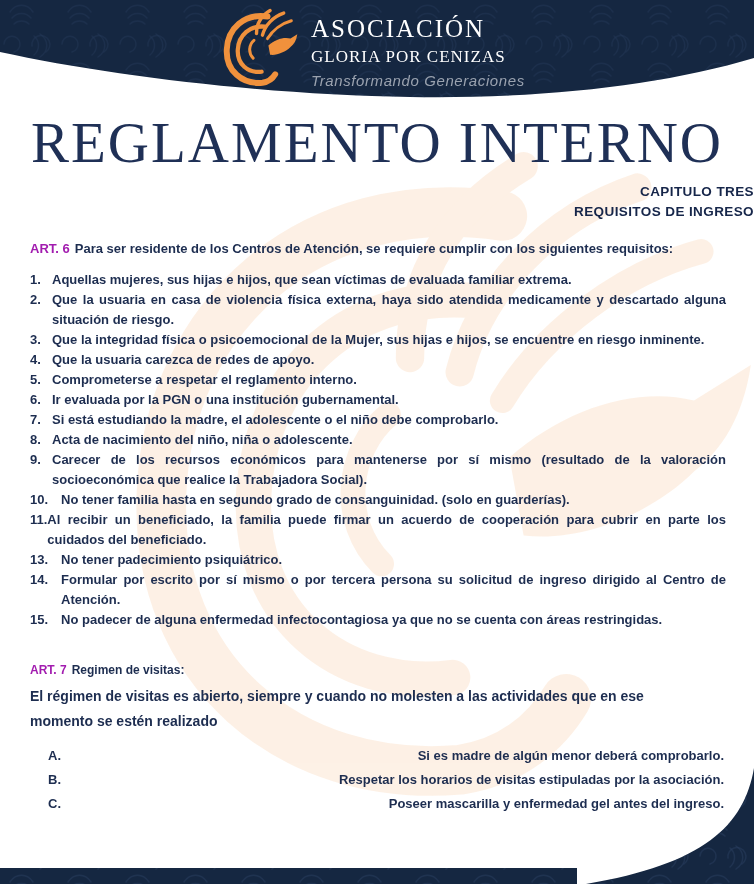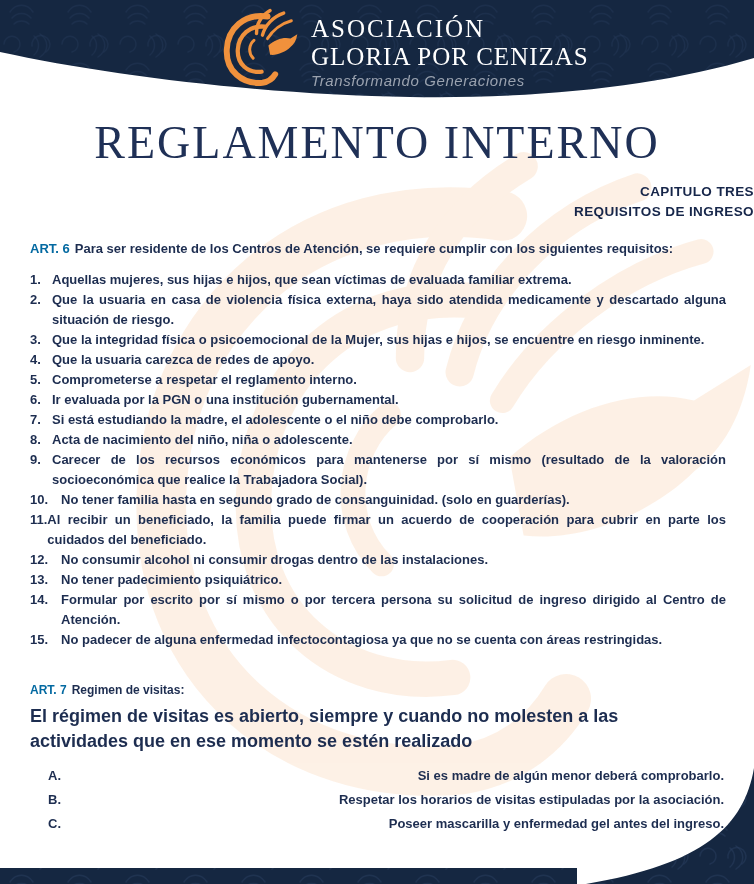--- a/index.html
+++ b/index.html
@@ -12,53 +12,53 @@
     color:#1d2d50;
   }
   svg.bg{position:absolute;inset:0;z-index:0;display:block;}
 
   
   .brand{
     position:absolute;left:311px;top:15px;z-index:2;
     font-family:"Liberation Serif",serif;color:#ffffff;
   }
   .brand .l1{font-size:25px;line-height:28px;letter-spacing:2px;}
-  .brand .l2{font-size:25px;line-height:27px;letter-spacing:1px;}
+  .brand .l2{font-size:17px;line-height:27px;letter-spacing:1px;}
   .brand .l3{
     font-family:"Liberation Sans",sans-serif;
     font-size:15px;line-height:19px;letter-spacing:.6px;
     color:#9aa2af;margin-top:1px;font-style:italic;
   }
 
   
   .content{position:absolute;inset:0;z-index:1;}
   .doc-title{
     margin:120px 20px 0;
     text-align:center;
     font-family:"Liberation Serif",serif;
-    font-size:46px;line-height:46px;
+    font-size:57px;line-height:46px;
     letter-spacing:2px;
     color:#1f3056;font-weight:400;
   }
   .chapter{margin-top:16px;text-align:right;font-size:13.5px;line-height:20px;
     font-weight:700;letter-spacing:.4px;color:#16264a;}
   .intro{
     margin:14px 30px 0;
     font-size:13px;line-height:26px;font-weight:700;
     text-align:justify;
   }
-  .art-label{color:#0369a1;font-weight:700;margin-right:5px;}
+  .art-label{color:#a21caf;font-weight:700;margin-right:5px;}
   .req-list{margin:8px 28px 0 30px;font-size:13px;font-weight:700;}
   .li{display:flex;align-items:flex-start;line-height:20px;}
   .li .num{flex:0 0 auto;margin-right:8px;min-width:14px;}
   .li.wide .num{margin-right:13px;}
   .li.tight .num{margin-right:0;}
   .li .txt{flex:1 1 auto;text-align:justify;}
   .art7-head{margin:30px 30px 0;font-size:12px;line-height:20px;font-weight:700;}
-  .art7-body{margin:4px 30px 0;max-width:645px;font-size:18px;line-height:25px;font-weight:700;}
+  .art7-body{margin:4px 30px 0;max-width:645px;font-size:14px;line-height:25px;font-weight:700;}
   .art7-list{margin:10px 30px 0 48px;font-size:13px;font-weight:700;}
   .art7-list .li{line-height:24px;}
   .art7-list .num{margin-right:0;min-width:0;}
   .art7-list .txt{text-align:right;}
 </style>
 </head>
 <body>
 
 <div class="page">
 
@@ -168,24 +168,20 @@
         </div>
       <div class="li wide">
           <span class="num">10.</span>
           <div class="txt">No tener familia hasta en segundo grado de consanguinidad. (solo en guarderías).</div>
         </div>
       <div class="li tight">
           <span class="num">11.</span>
           <div class="txt">Al recibir un beneficiado, la familia puede firmar un acuerdo de cooperación para cubrir en parte los cuidados del beneficiado.</div>
         </div>
       <div class="li wide">
-          <span class="num">12.</span>
-          <div class="txt">No consumir alcohol ni consumir drogas dentro de las instalaciones.</div>
-        </div>
-      <div class="li wide">
           <span class="num">13.</span>
           <div class="txt">No tener padecimiento psiquiátrico.</div>
         </div>
       <div class="li wide">
           <span class="num">14.</span>
           <div class="txt">Formular por escrito por sí mismo o por tercera persona su solicitud de ingreso dirigido al Centro de Atención.</div>
         </div>
       <div class="li wide">
           <span class="num">15.</span>
           <div class="txt">No padecer de alguna enfermedad infectocontagiosa ya que no se cuenta con áreas restringidas.</div>

